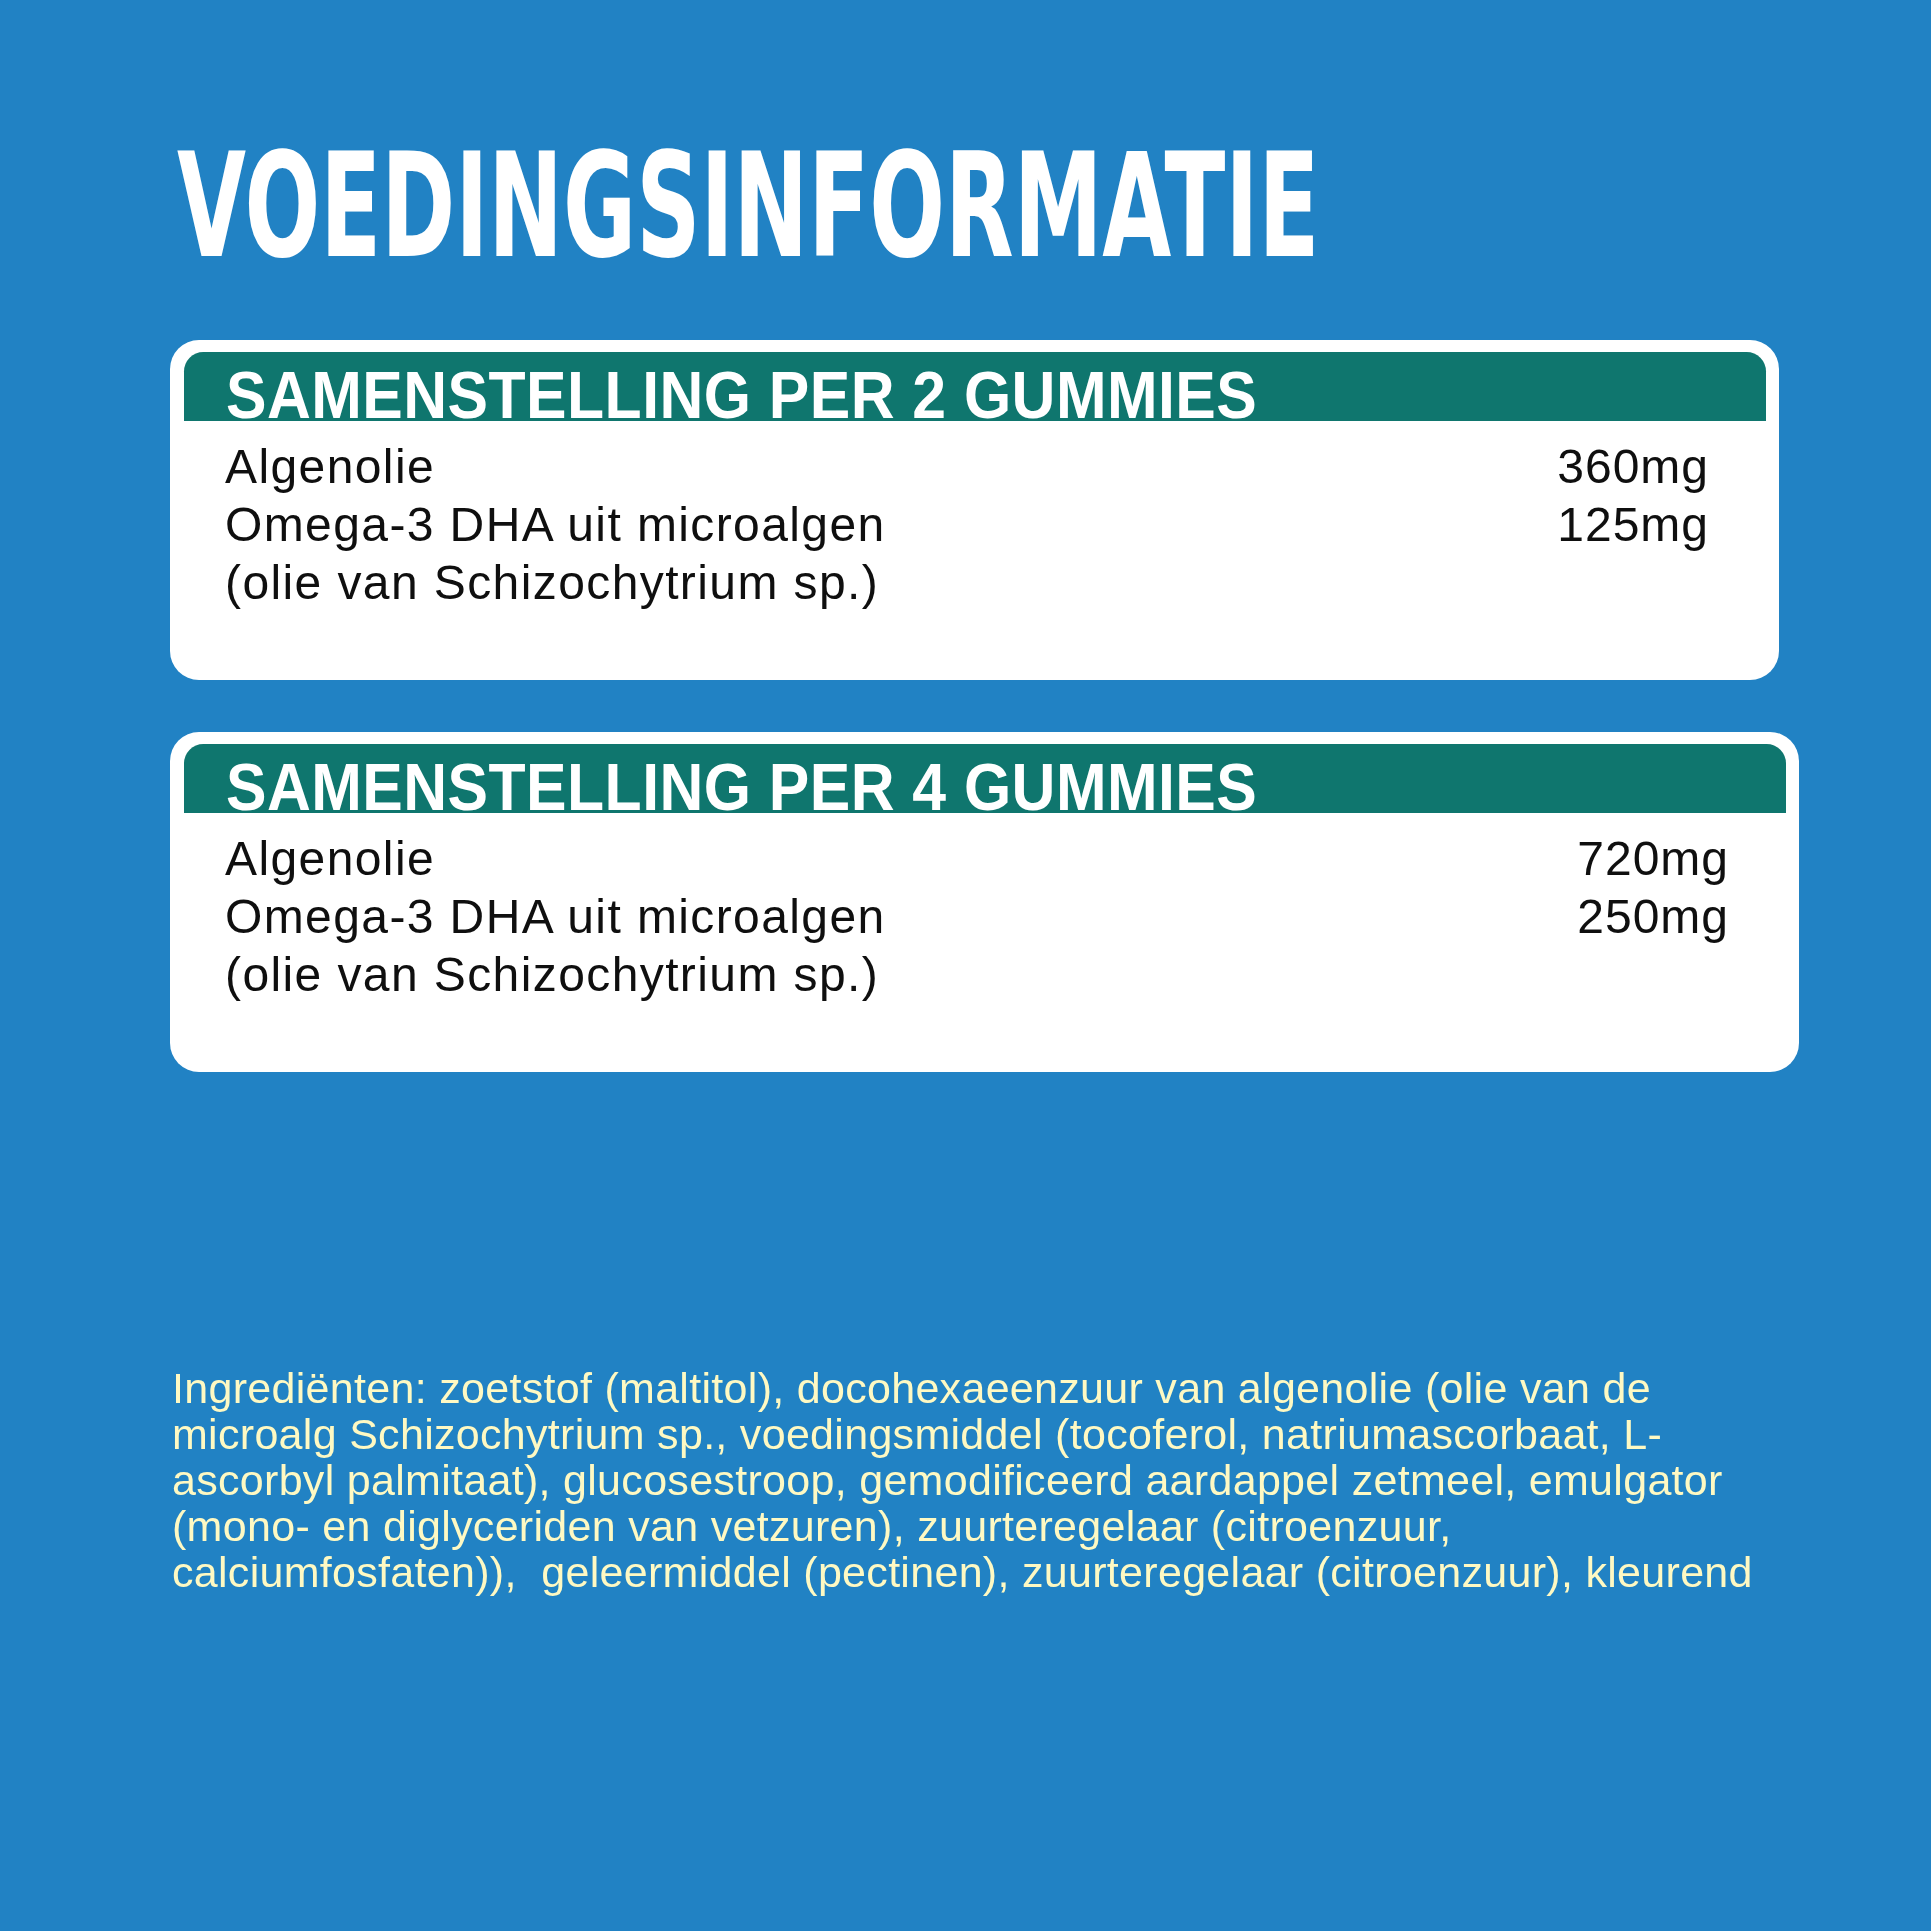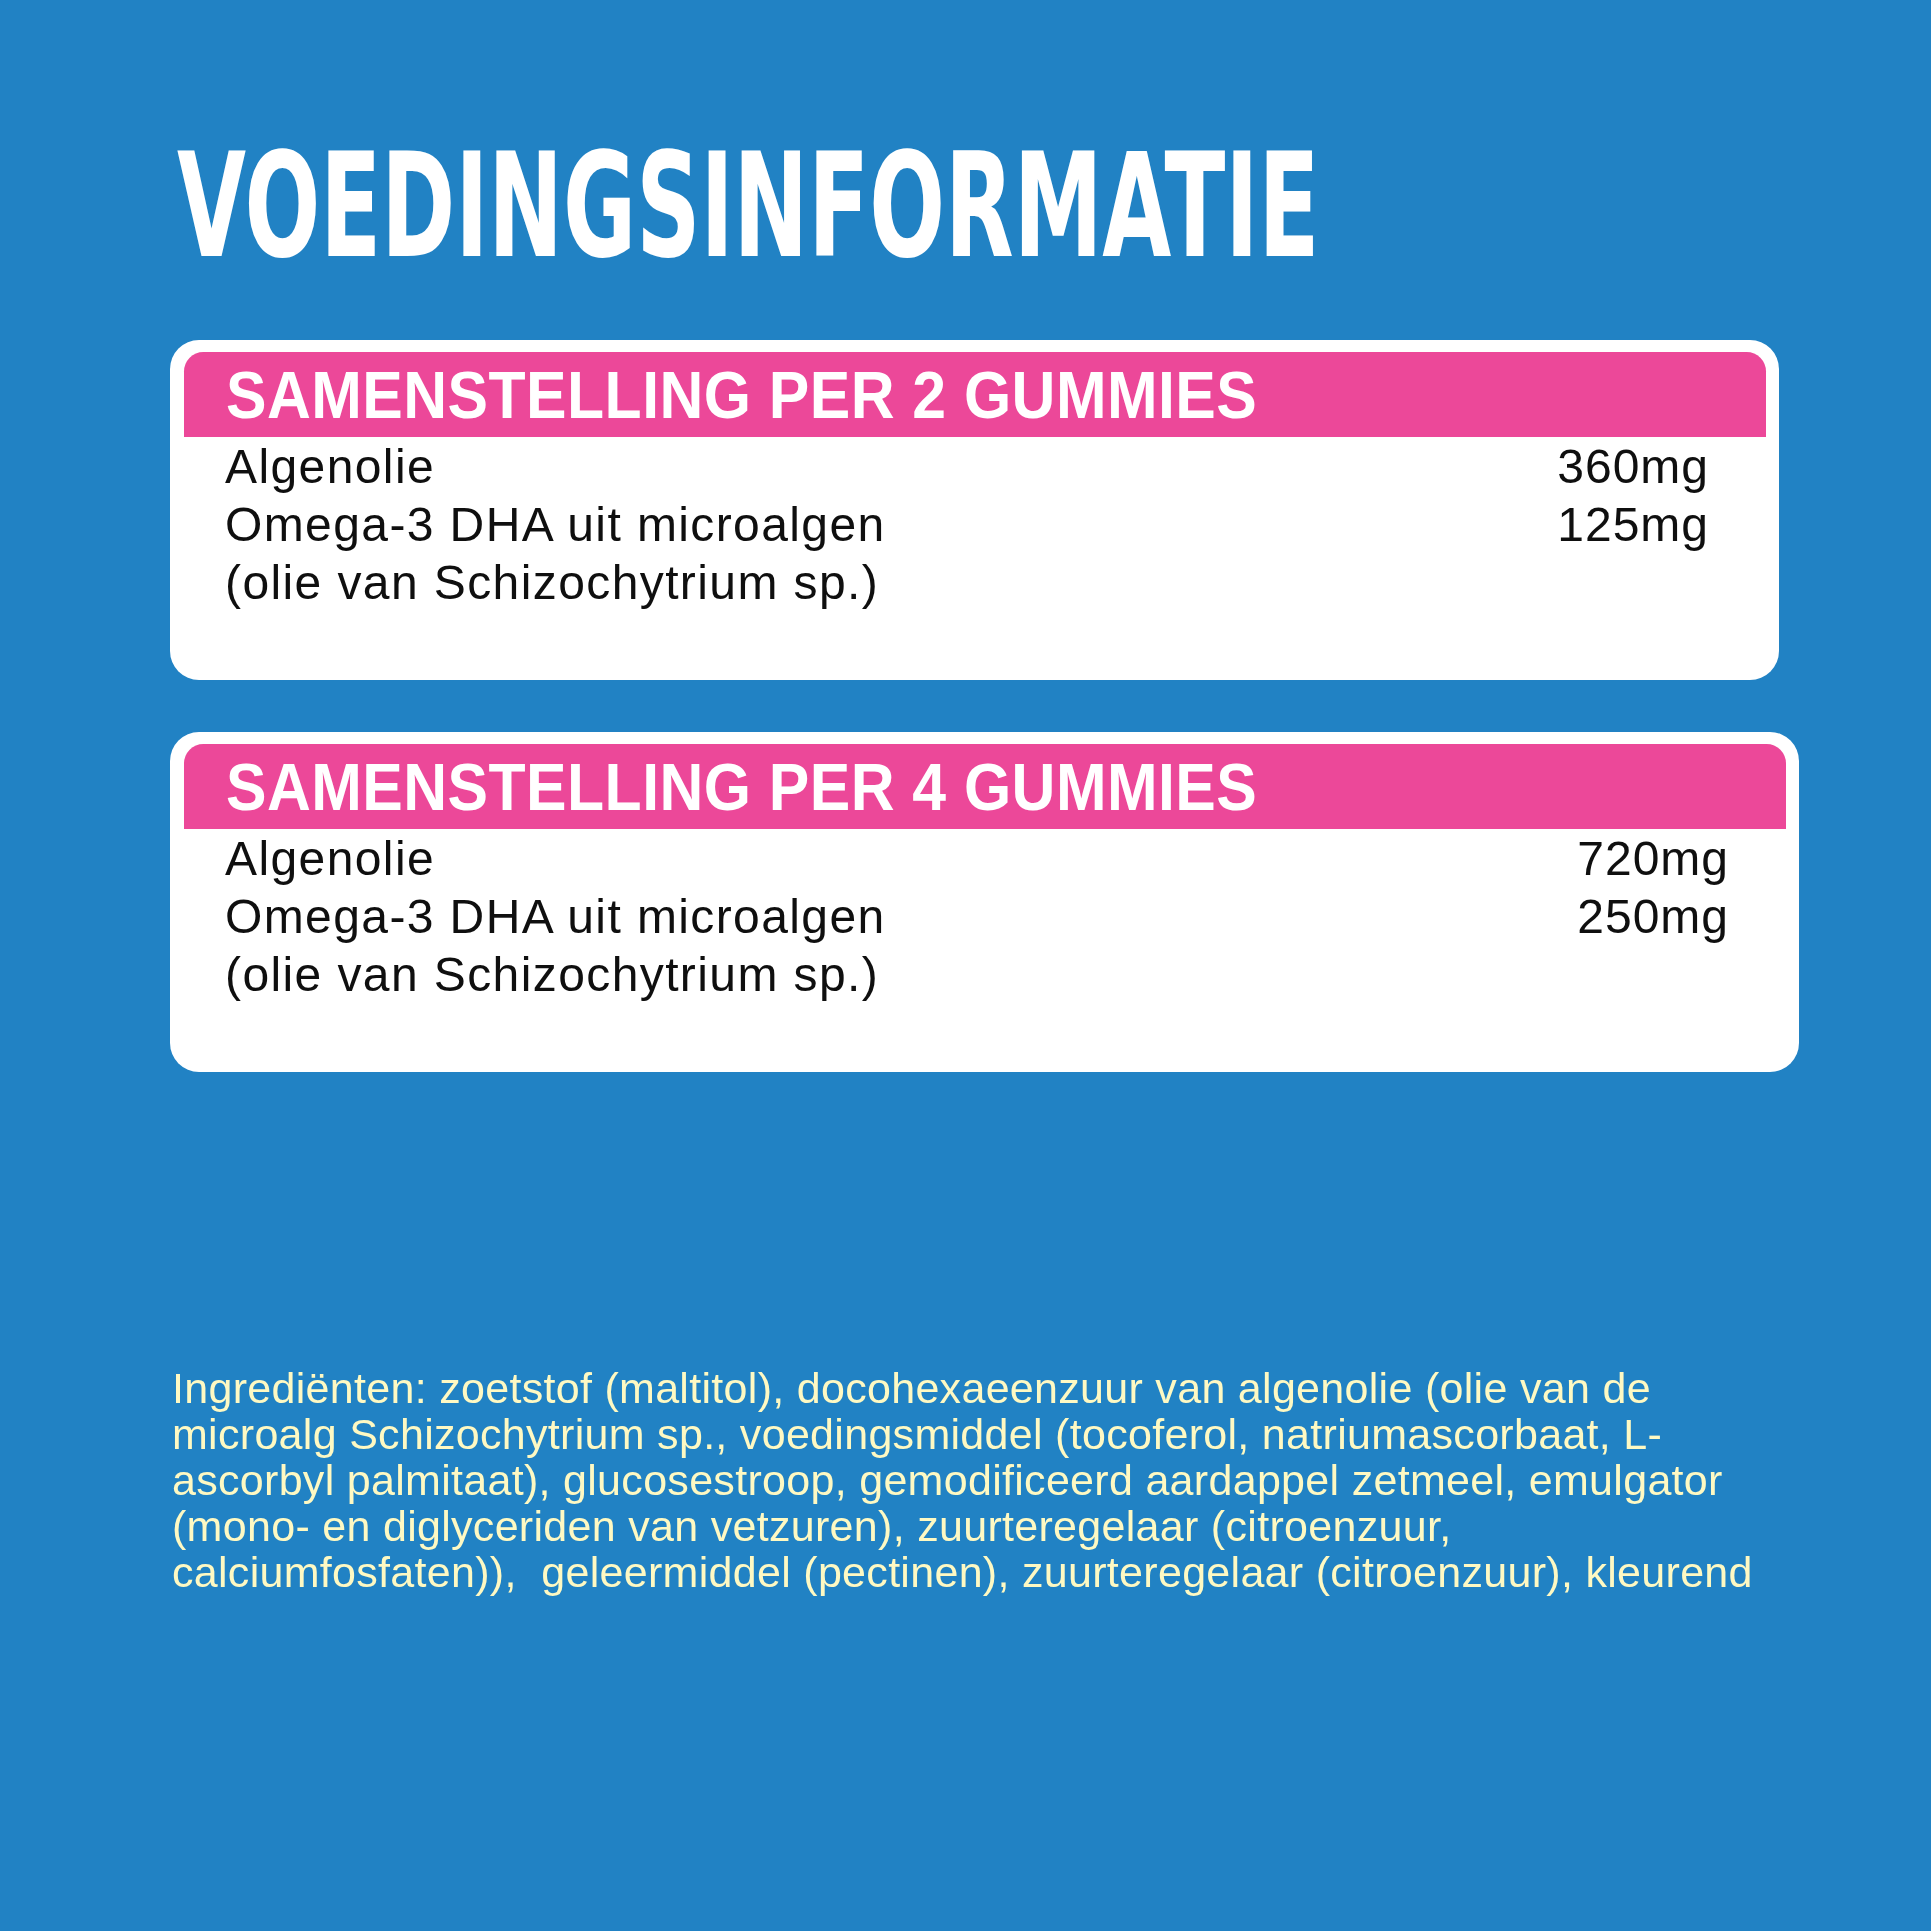--- a/index.html
+++ b/index.html
@@ -15,22 +15,22 @@
     color:#ffffff;letter-spacing:0px;white-space:nowrap;
     transform:scaleX(0.615);transform-origin:left top;
   }
   .card{
     position:absolute;left:170px;width:1609px;height:340px;
     background:#ffffff;border-radius:29px;
   }
   .card--1{top:340px;}
   .card--2{top:732px;padding-left:20px;}
   .card-header{
-    position:absolute;left:13.5px;right:13.5px;top:11.6px;height:85px;
-    background:#ec4899;border-radius:19.3px 19.3px 0 0;
+    position:absolute;left:13.5px;right:13.5px;top:11.6px;height:69px;
+    background:#0f766e;border-radius:19.3px 19.3px 0 0;
   }
   .card-header-title{
     position:absolute;left:42px;top:0;height:85px;line-height:87px;
     color:#ffffff;font-weight:bold;font-size:66px;white-space:nowrap;
     letter-spacing:0.5px;
     transform:scaleX(0.92);transform-origin:left center;
   }
   .card-body{
     position:absolute;left:55px;right:70px;top:98px;
   }

